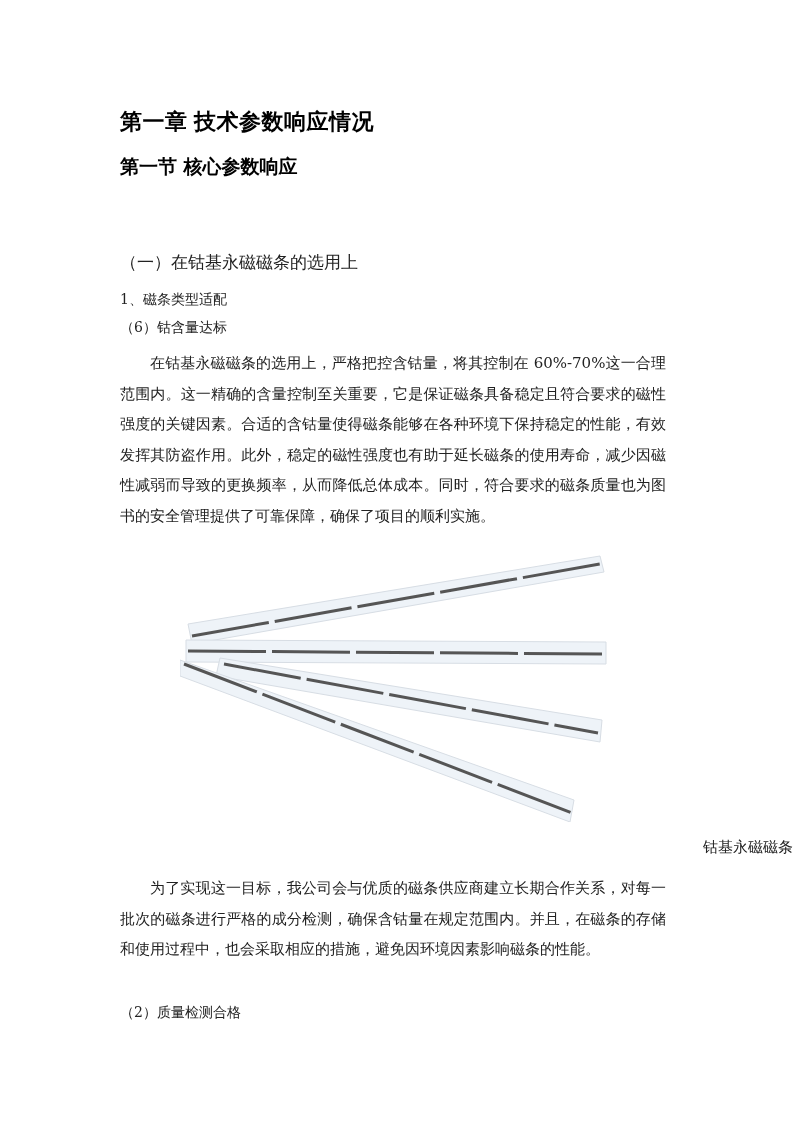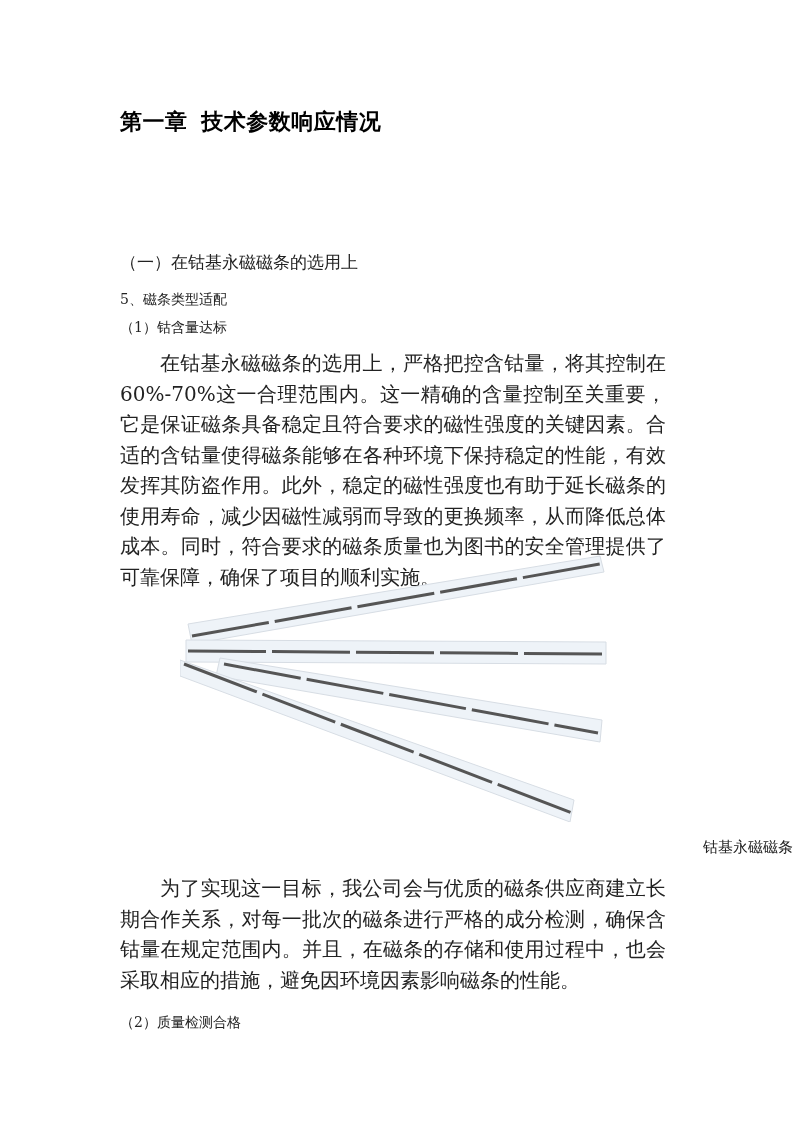--- a/index.html
+++ b/index.html
@@ -1,44 +1,45 @@
 <!DOCTYPE html>
 <html><head>
 <meta charset="utf-8">
 <style>
   html, body { margin: 0; padding: 0; background: #ffffff; }
   body { width: 793px; height: 1122px; position: relative; overflow: hidden;
          font-family: "DejaVu Serif", "Liberation Serif", serif; color: #111; }
   .page { position: absolute; left: 0; top: 0; width: 793px; height: 1122px; }
   .h1 { position: absolute; left: 120px; top: 107px; font-size: 22px; font-weight: bold;
-        font-family: Liberation Mono, monospace; letter-spacing: 0.5px; color: #000; }
+        font-family: Liberation Sans, sans-serif; letter-spacing: 0.5px; color: #000; }
   .h2 { position: absolute; left: 120px; top: 154px; font-size: 19px; font-weight: bold;
         font-family: "DejaVu Sans", sans-serif; color: #000; }
   .h3 { position: absolute; left: 120px; top: 200px; font-size: 19px; font-weight: bold;
         font-family: "DejaVu Sans", sans-serif; color: #000; }
   .h4 { position: absolute; left: 120px; top: 251px; font-size: 17px; color: #222; }
   .h5 { position: absolute; left: 120px; top: 291px; font-size: 14px; color: #222; }
   .h6 { position: absolute; left: 120px; top: 319px; font-size: 14px; color: #222; }
-  .para { position: absolute; left: 120px; width: 546px; font-size: 20px; line-height: 30.5px;
+  .para { position: absolute; left: 120px; width: 546px; font-size: 15px; line-height: 30.5px;
           color: #222; text-align: justify; text-indent: 2em; margin: 0; }
   .p1 { top: 320px; }
   .p2 { top: 873px; }
-  .h7 { position: absolute; left: 120px; top: 1004px; font-size: 14px; color: #222; margin-top: 10px; }
+  .h7 { position: absolute; left: 120px; top: 1004px; font-size: 14px; color: #222; }
   .figure { position: absolute; left: 180px; top: 552px; width: 440px; height: 270px; }
   .caption { position: absolute; left: 0; width: 793px; top: 838px; text-align: right;
              font-size: 15px; color: #222; }
 </style>
 </head>
 <body>
 
 <div class="page">
   <div class="h1">第一章  技术参数响应情况</div>
+  <div class="h2">第一节  核心参数响应</div>
   <div class="h4">（一）在钴基永磁磁条的选用上</div>
-  <div class="h5">5、磁条类型适配</div>
-  <div class="h6">（1）钴含量达标</div>
+  <div class="h5">1、磁条类型适配</div>
+  <div class="h6">（6）钴含量达标</div>
   <p class="para p1" style="top:348px">在钴基永磁磁条的选用上，严格把控含钴量，将其控制在 60%-70%这一合理范围内。这一精确的含量控制至关重要，它是保证磁条具备稳定且符合要求的磁性强度的关键因素。合适的含钴量使得磁条能够在各种环境下保持稳定的性能，有效发挥其防盗作用。此外，稳定的磁性强度也有助于延长磁条的使用寿命，减少因磁性减弱而导致的更换频率，从而降低总体成本。同时，符合要求的磁条质量也为图书的安全管理提供了可靠保障，确保了项目的顺利实施。</p>
 
   <div class="figure">
     <svg width="440" height="270" viewBox="0 0 440 270">
       <g>
         <polygon points="8,72 420,4 424,20 12,92" fill="#eef3f8" stroke="#d7dde4" stroke-width="1"></polygon>
         <line x1="12" y1="84" x2="420" y2="12" stroke="#555" stroke-width="3" stroke-dasharray="78,6"></line>
       </g>
       <g>
         <polygon points="6,88 426,90 426,112 6,110" fill="#eef3f8" stroke="#d7dde4" stroke-width="1"></polygon>

